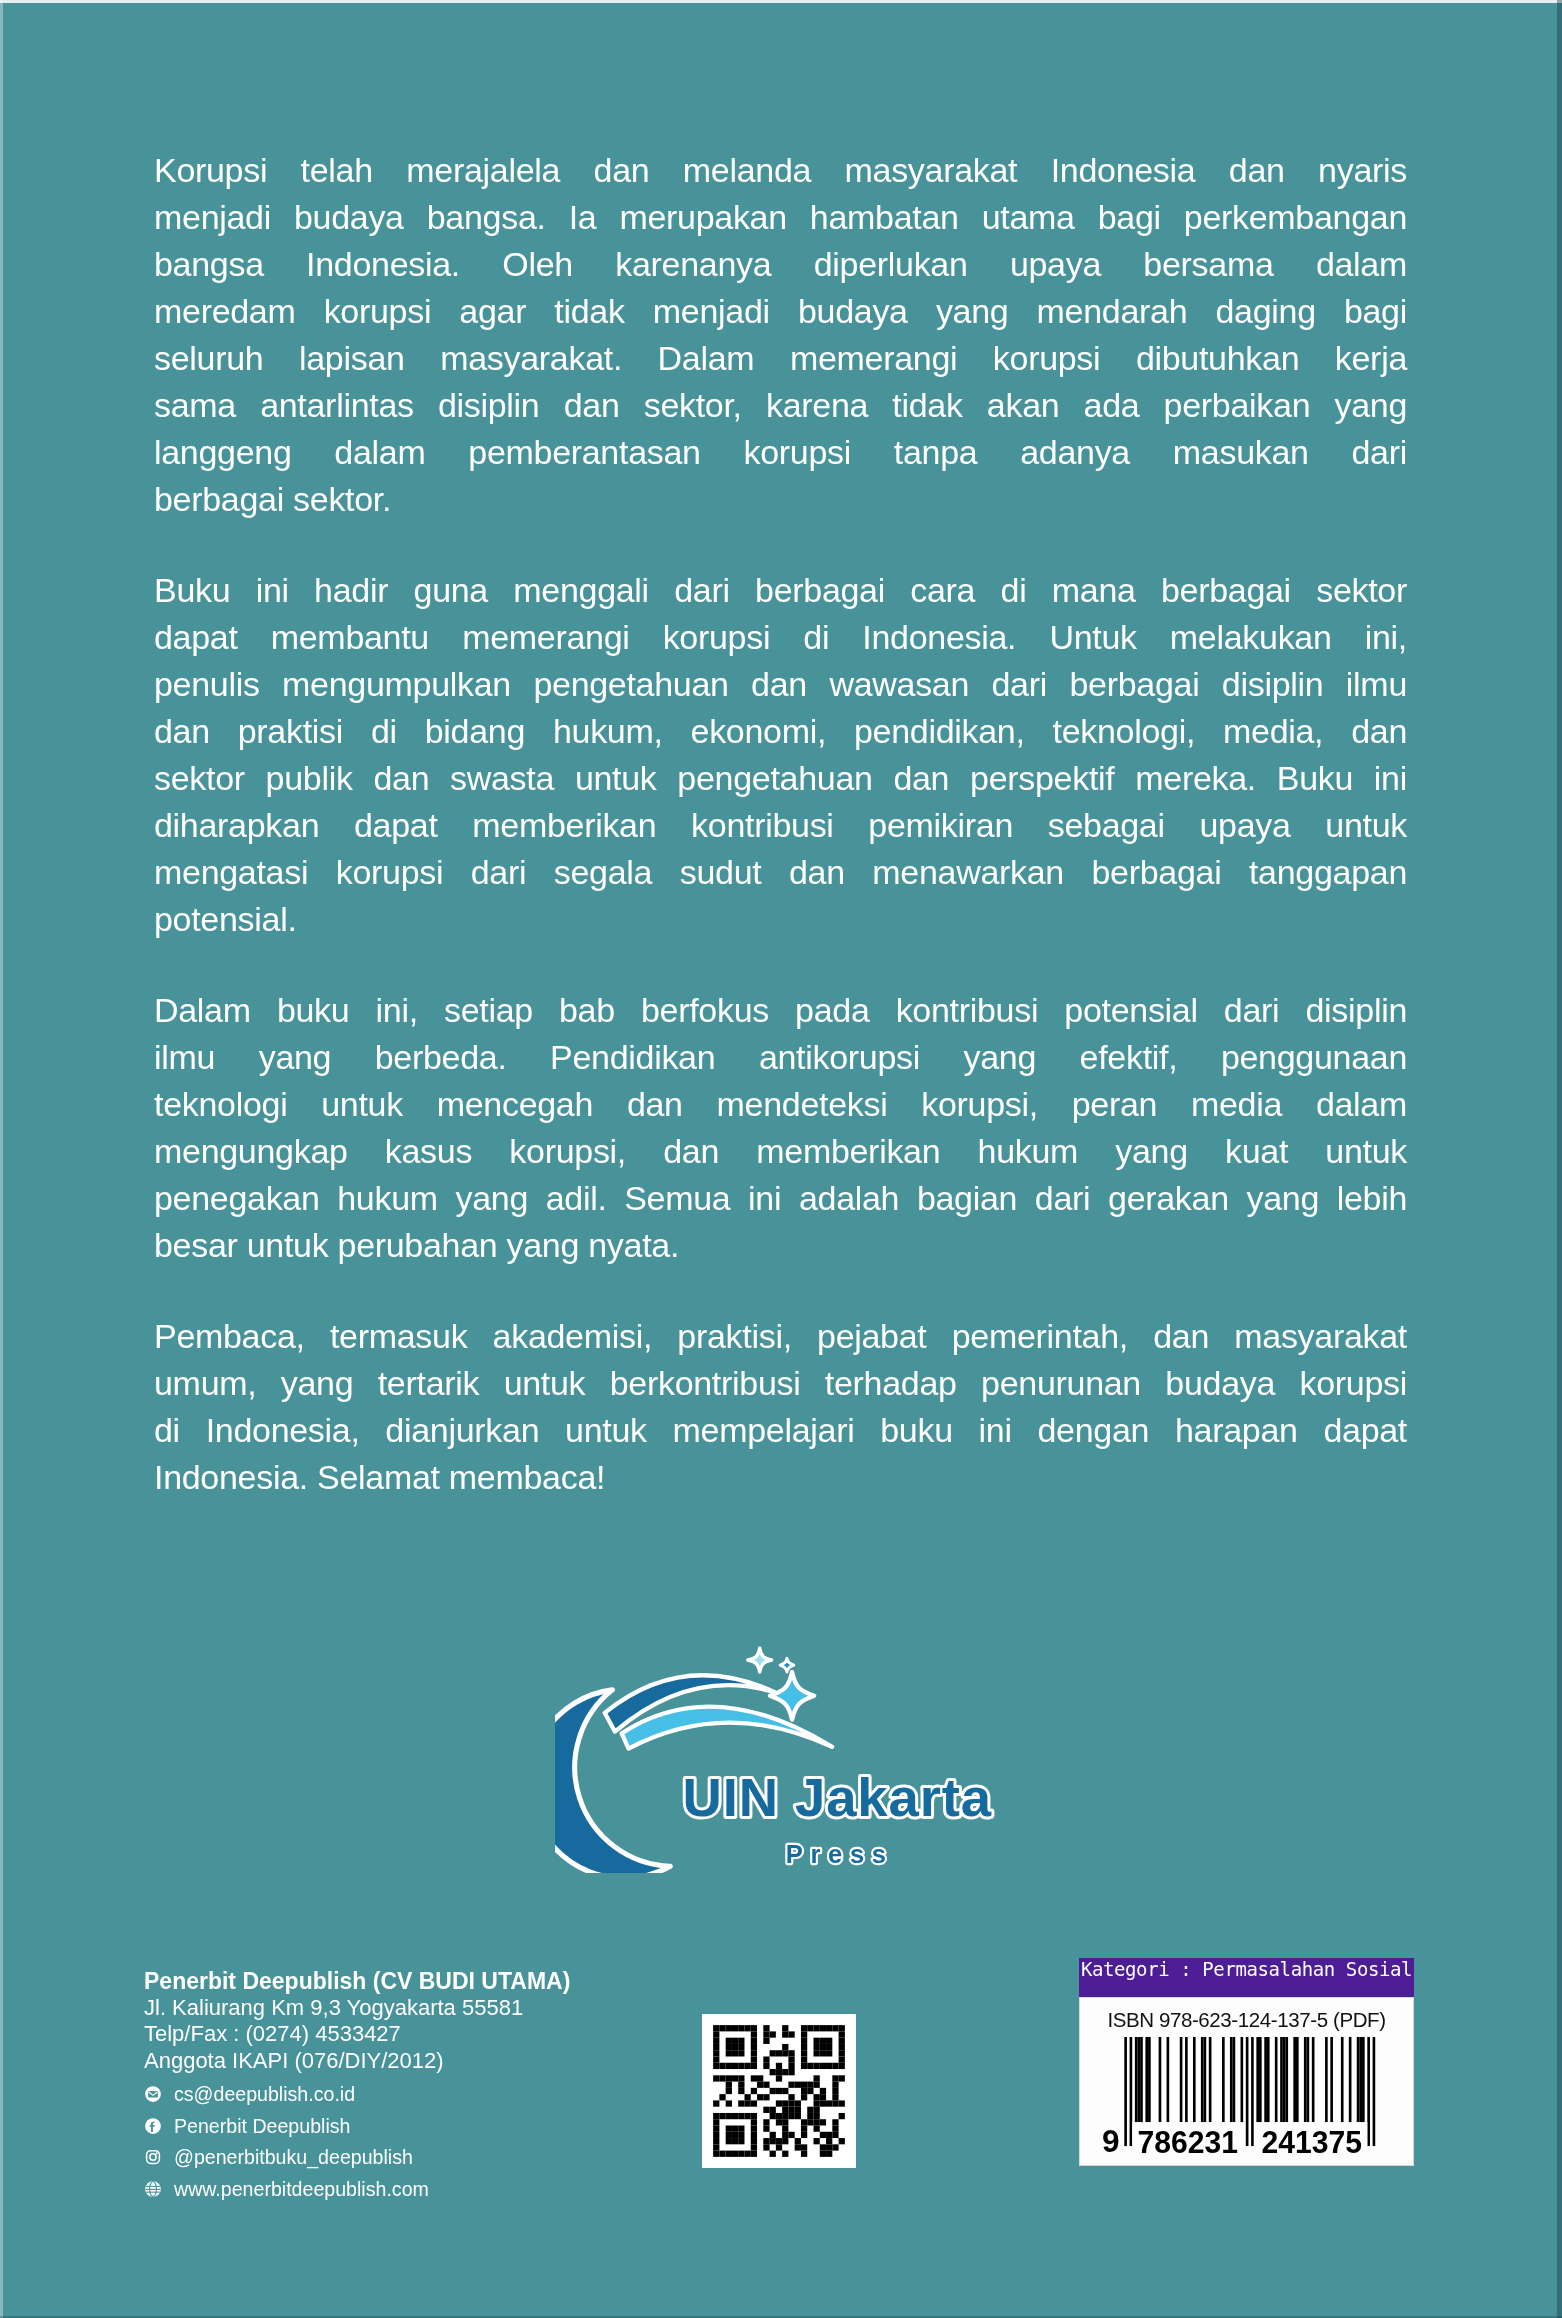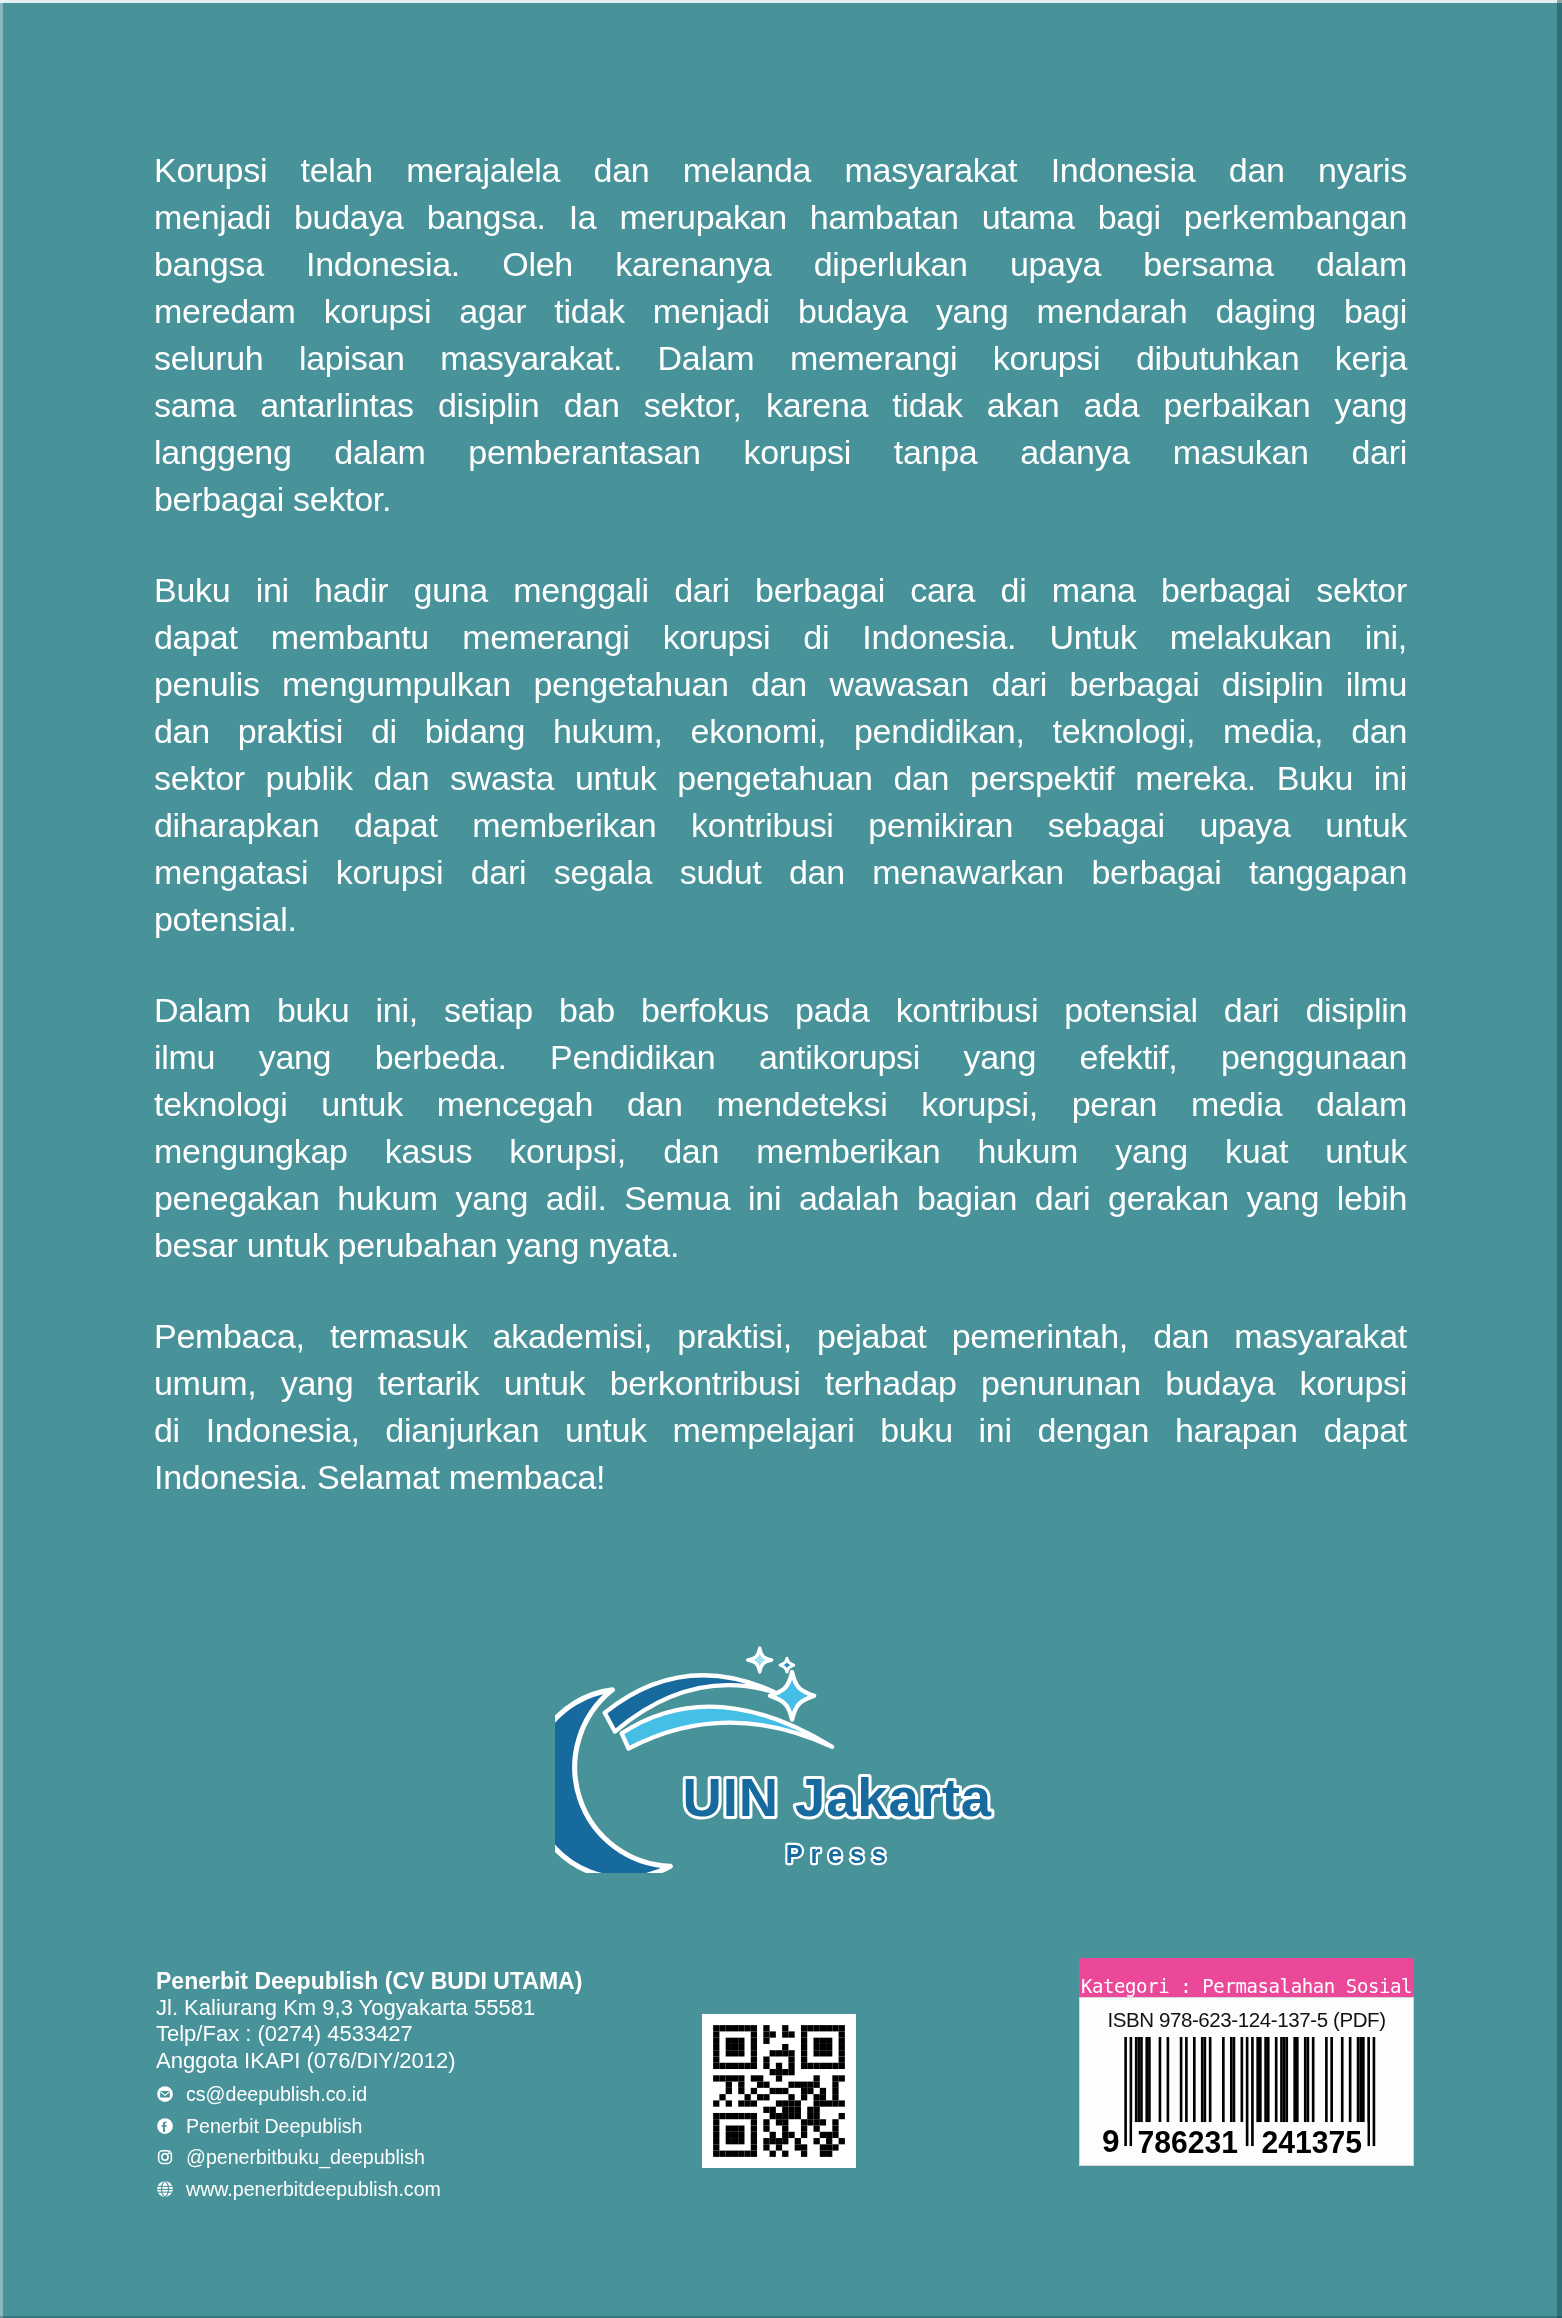--- a/index.html
+++ b/index.html
@@ -21,35 +21,35 @@
     color:#ffffff; font-size:34px; line-height:47px; letter-spacing:-0.3px;
     text-align:justify; text-align-last:justify; white-space:normal;
   }
   .line.last{text-align-last:left;}
 
   
   .logo-svg{position:absolute;left:555px;top:1643px;width:452px;height:230px;}
   .logo-title-text{font-family:"Liberation Sans",sans-serif;font-weight:bold;}
 
   
-  .publisher{position:absolute;left:156px;top:1968px;width:546px;color:#fff;}
+  .publisher{position:absolute;left:144px;top:1968px;width:546px;color:#fff;}
   .pub-name{font-size:23px;font-weight:bold;line-height:26.5px;}
   .pub-line{font-size:22px;line-height:26.5px;}
   .contacts{margin-top:10.2px;display:flex;flex-direction:column;gap:11px;}
   .contact-row{display:flex;align-items:center;gap:12px;height:20.5px;}
   .contact-icon{width:18px;height:18px;flex:0 0 18px;}
   .contact-label{font-size:19.6px;color:#fff;line-height:20.5px;}
 
   
   .qr-box{position:absolute;left:702px;top:2014px;width:154px;height:154px;background:#ffffff;}
 
   
   .category-bar{
     position:absolute;left:1079px;top:1958px;width:335px;height:39px;
-    background:#ec4899;color:#ffffff;display:flex;align-items:flex-end;justify-content:center;
+    background:#4c1d95;color:#ffffff;display:flex;align-items:flex-start;justify-content:center;
     font-family:"DejaVu Sans Mono","Liberation Mono",monospace;font-size:19px;letter-spacing:-0.4px;
   }
   .isbn-box{
     position:absolute;left:1079px;top:1997px;width:335px;height:169px;
     background:#fdfdfd;border:0.9px solid #d8d8d8;box-sizing:border-box;
   }
   .isbn-text{
     margin-top:10.2px;text-align:center;color:#111;
     font-size:20.5px;font-weight:normal;letter-spacing:-0.4px;
   }

